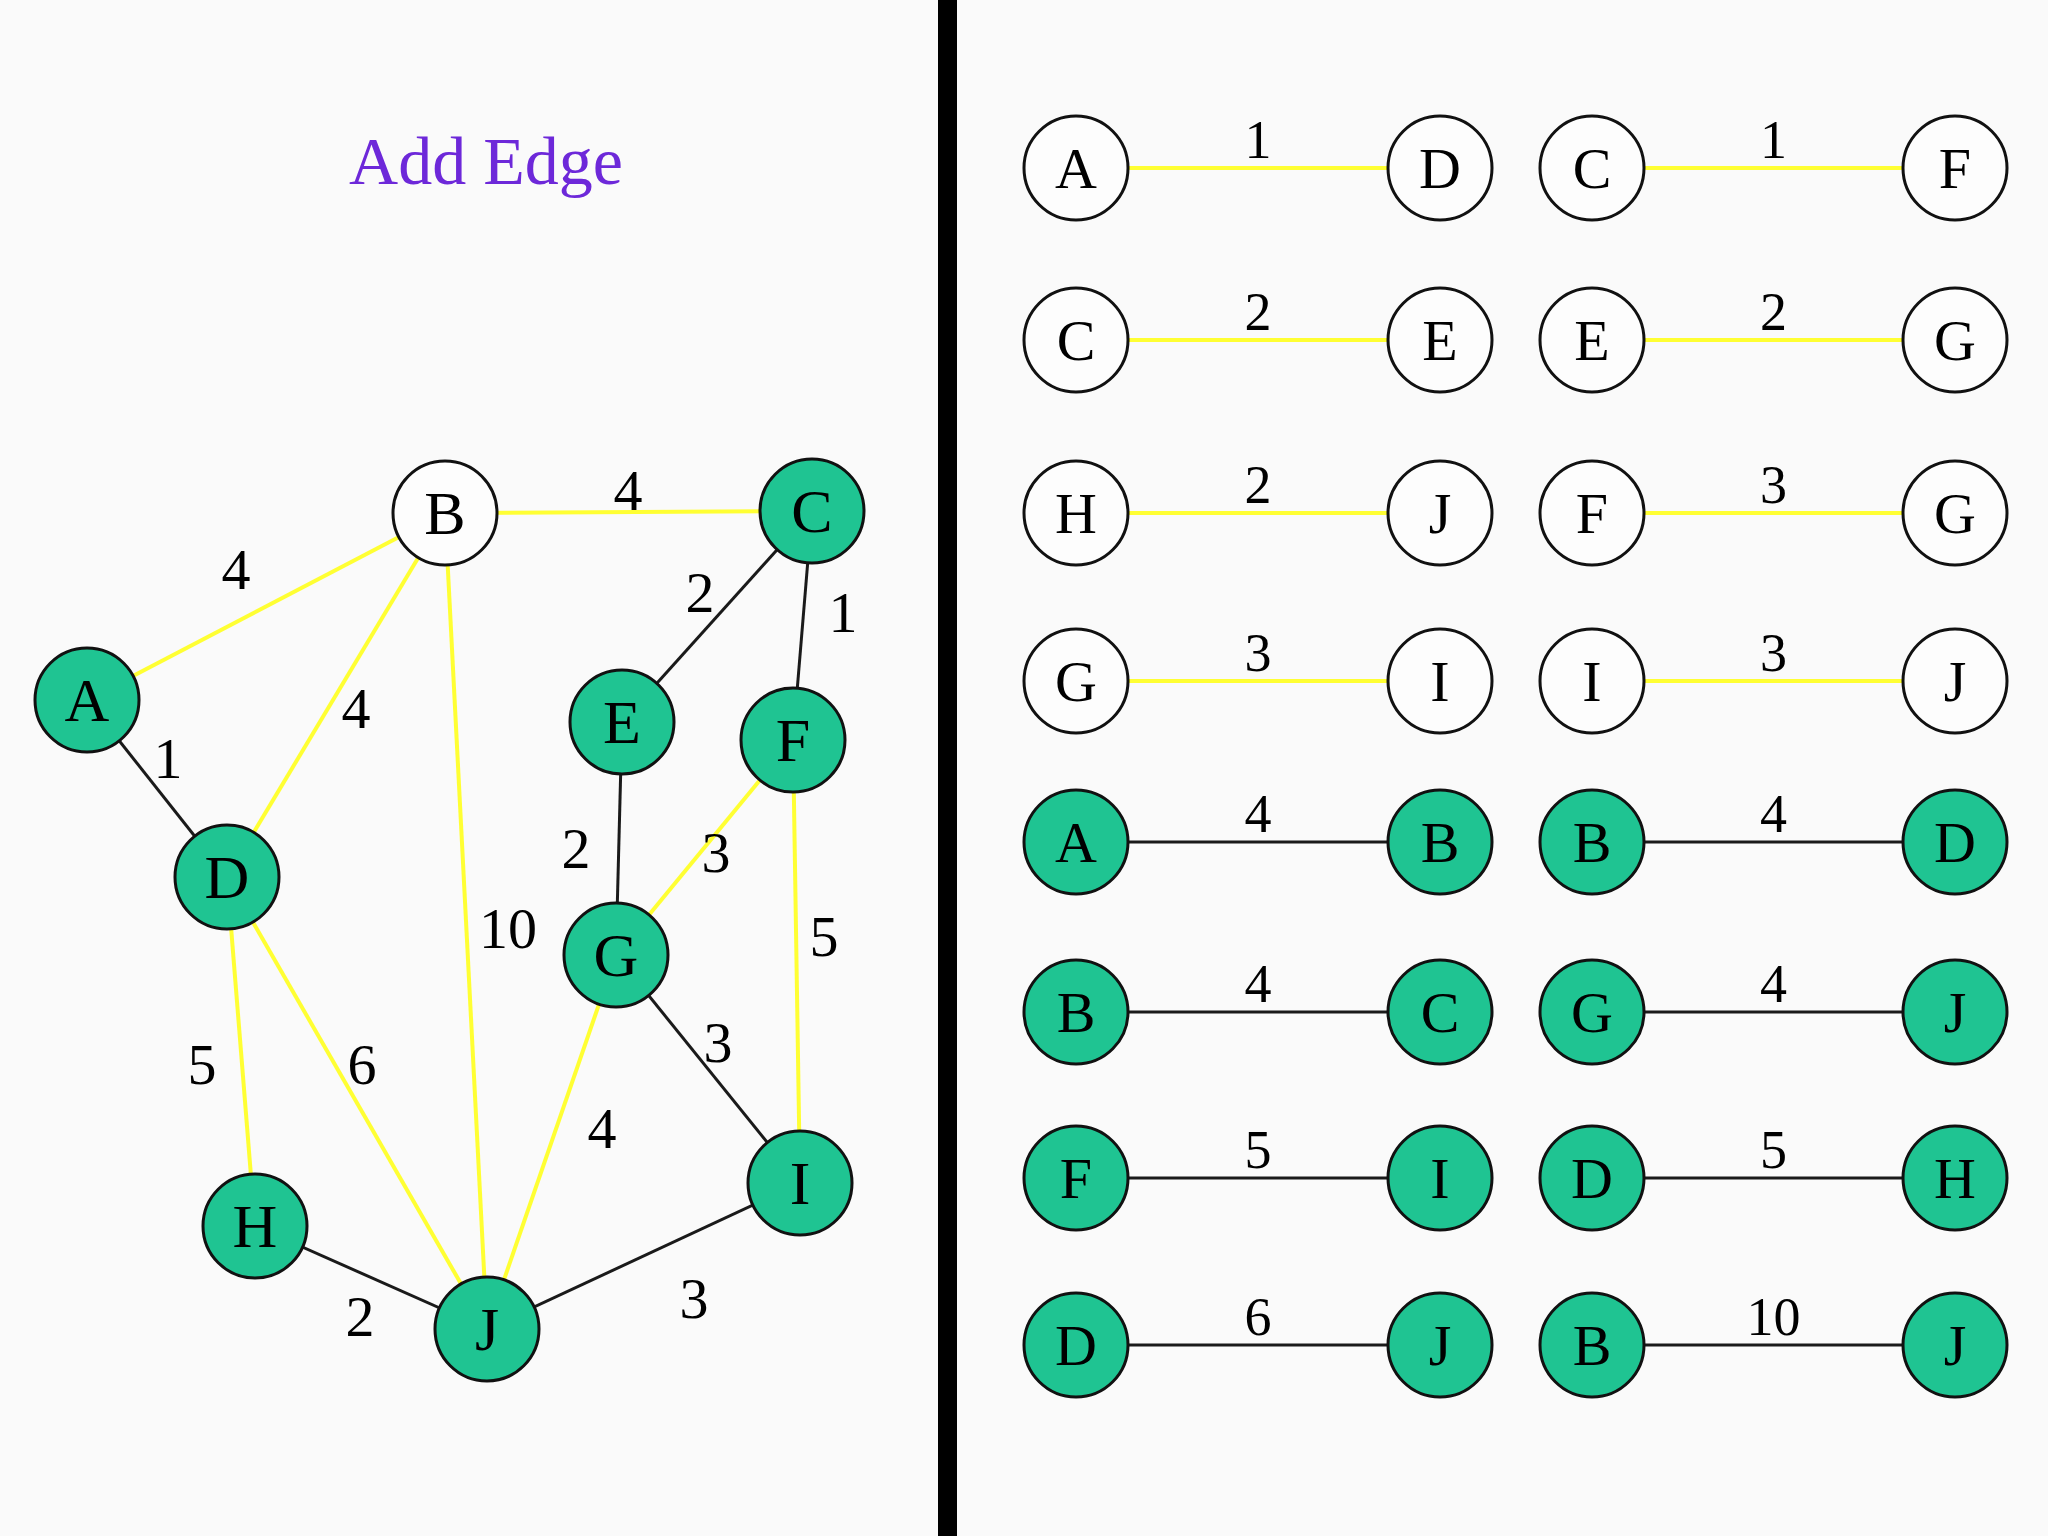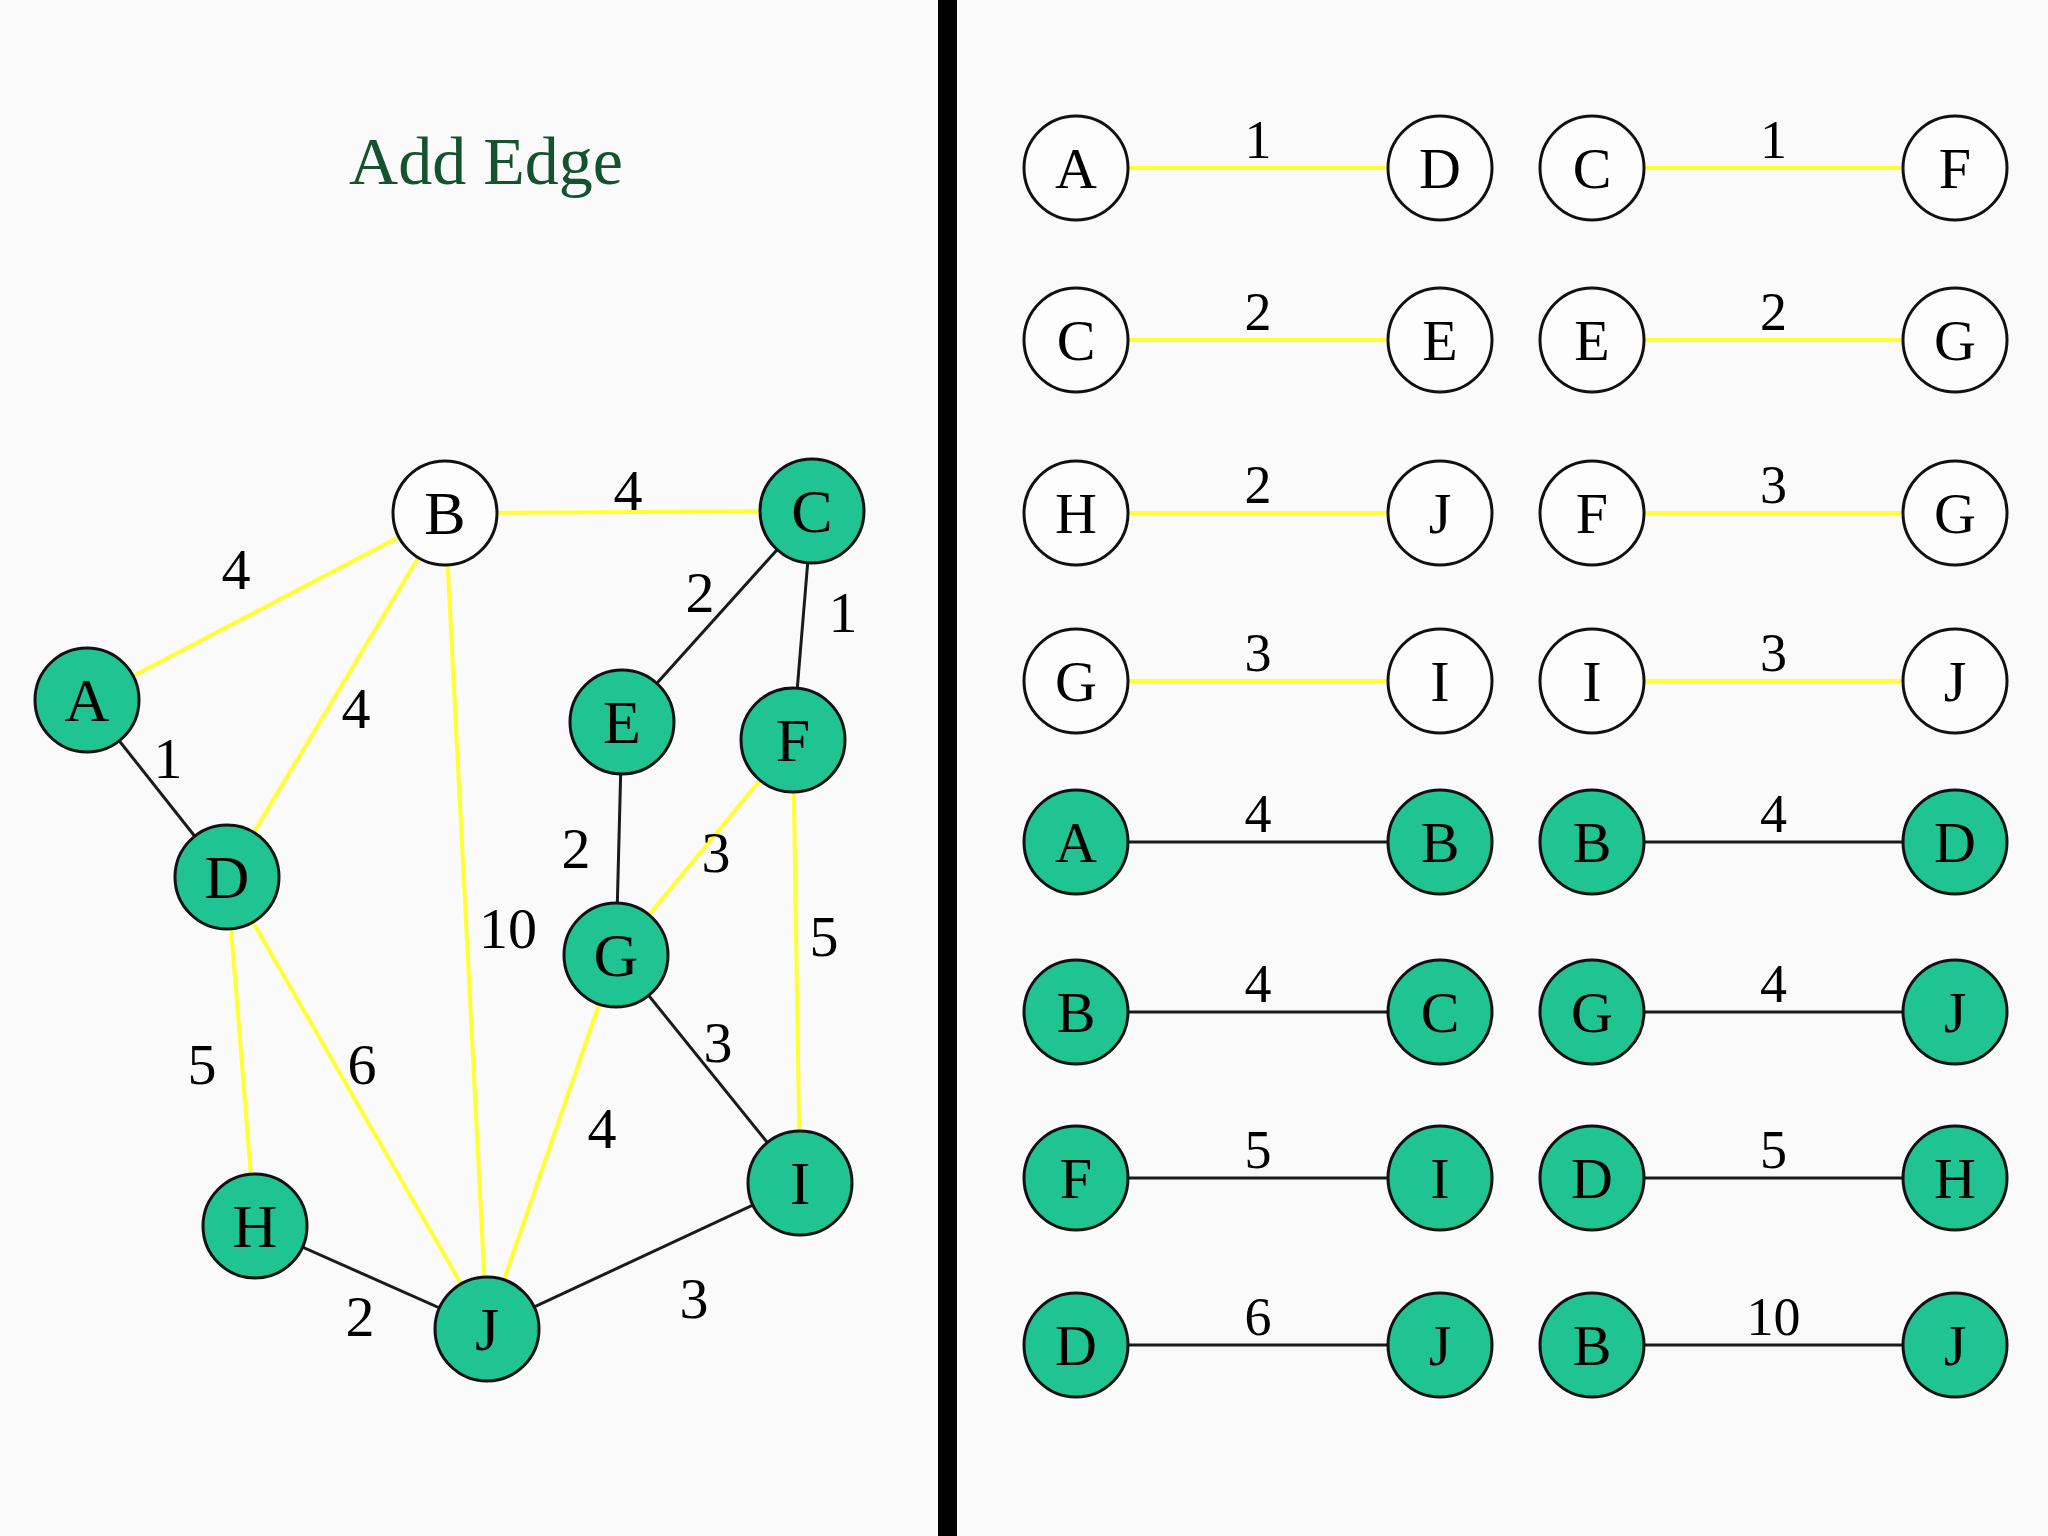--- a/index.html
+++ b/index.html
@@ -11,21 +11,21 @@
   }
   .stage {
     position: relative;
     width: 2048px; height: 1536px;
   }
   .page-title {
     position: absolute;
     left: 486px; top: 122px;
     transform: translateX(-50%);
     font-size: 68px;
-    color: #14532d;
+    color: #6d28d9;
     white-space: nowrap;
   }
   .divider {
     position: absolute;
     top: 0; height: 1536px;
     background: #000;
   }
   svg.canvas {
     position: absolute;
     left: 0; top: 0;

